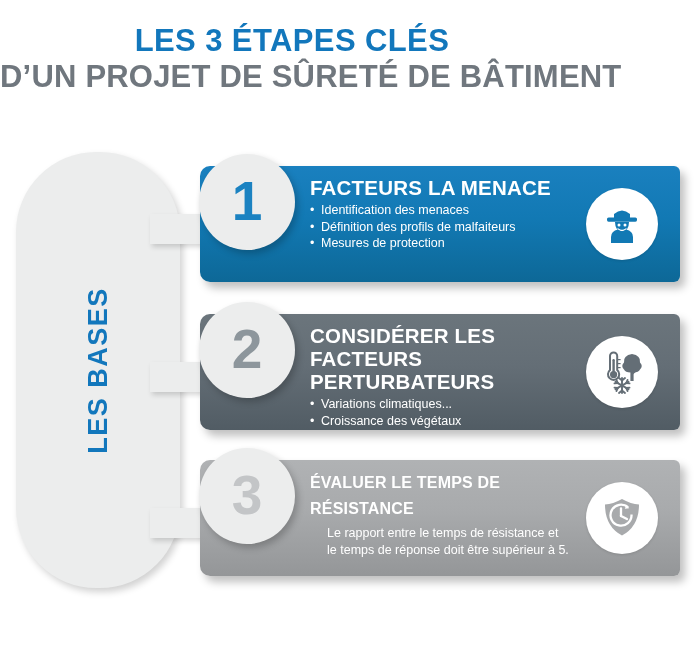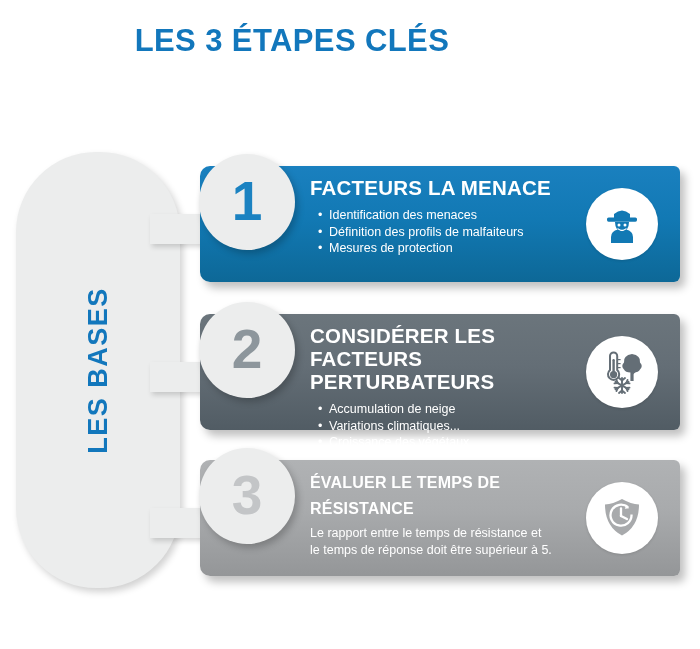--- a/index.html
+++ b/index.html
@@ -92,49 +92,50 @@
   
   .card-body{
     position:absolute;left:110px;top:10px;right:105px;
   }
   .card-head{
     color:#ffffff;font-weight:bold;font-size:20.5px;
     line-height:23px;letter-spacing:.2px;
     margin:0 0 3px 0;
   }
   .card3 .card-head{font-size:16px;line-height:26px;}
-  .bullets{list-style:none;margin:8px;padding:0;}
+  .bullets{list-style:none;margin:0;padding:0;}
   .bullets li{
     color:#ffffff;font-size:12.5px;line-height:16.5px;
     position:relative;padding-left:11px;white-space:nowrap;
   }
   .bullets li:before{
     content:"\2022";position:absolute;left:0;top:0;
   }
   .card-note{
     color:#ffffff;font-size:12.5px;line-height:17px;margin:2px 0 0 0;
   }
-  .card-note div{white-space:nowrap;}
+  .card-note div{white-space:nowrap;margin-left:17px;}
 
   
   .icon-bubble{
     position:absolute;right:22px;top:50%;
     transform:translateY(-50%);
     width:72px;height:72px;border-radius:50%;
     background:#ffffff;
     display:flex;align-items:center;justify-content:center;
     box-shadow:0 1px 3px rgba(0,0,0,.12);
   }
   .icon-bubble svg{display:block;}
 </style>
 </head>
 <body>
 
 <div class="title-block">
   <div class="title-line1">LES 3 ÉTAPES CLÉS</div>
+  <div class="title-line2">D’UN PROJET DE SÛRETÉ DE BÂTIMENT</div>
 </div>
 
 <div class="base-panel">
   <div class="base-label">
     <span>LES BASES</span>
   </div>
 </div>
 
 <div class="connector c1"></div>
 <div class="connector c2"></div>
@@ -165,21 +166,20 @@
   </div>
 </div>
 
 <div class="card card2">
   <div class="badge badge2">
     <span>2</span>
   </div>
   <div class="card-body">
     <p class="card-head">CONSIDÉRER LES FACTEURS PERTURBATEURS</p>
     <ul class="bullets">
-      <li>Accumulation de neige</li>
       <li>Variations climatiques...</li>
       <li>Croissance des végétaux</li>
     </ul>
   </div>
   <div class="icon-bubble">
     <svg width="48" height="48" viewBox="0 0 48 48">
       <g>
         <path d="M12 8 a3.6 3.6 0 0 1 7.2 0 v14 a5.6 5.6 0 1 1 -7.2 0 z" fill="none" stroke="#646e76" stroke-width="2"></path>
         <rect x="14.4" y="11" width="2.4" height="15" rx="1.2" fill="#646e76"></rect>
         <circle cx="15.6" cy="26.6" r="3.6" fill="#646e76"></circle>

